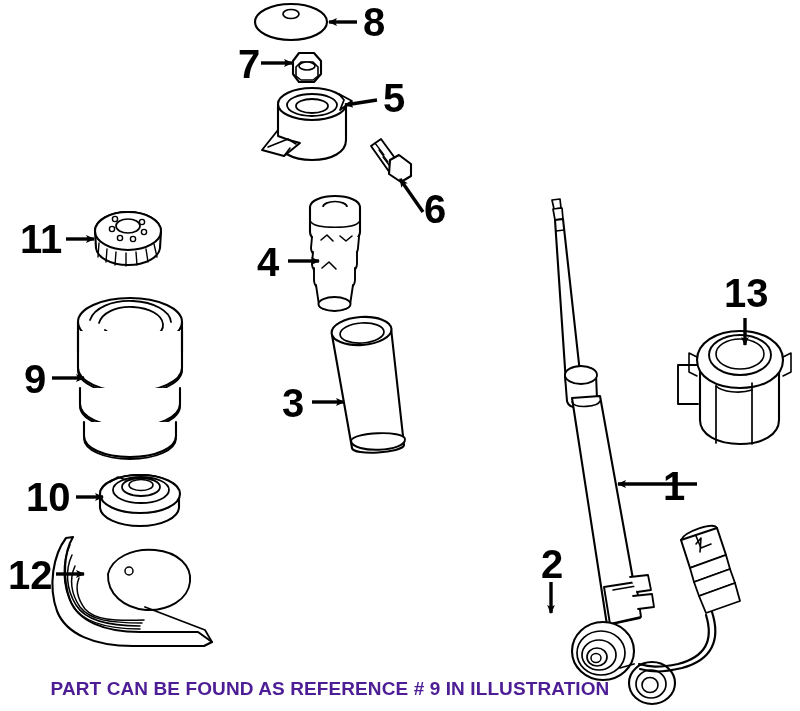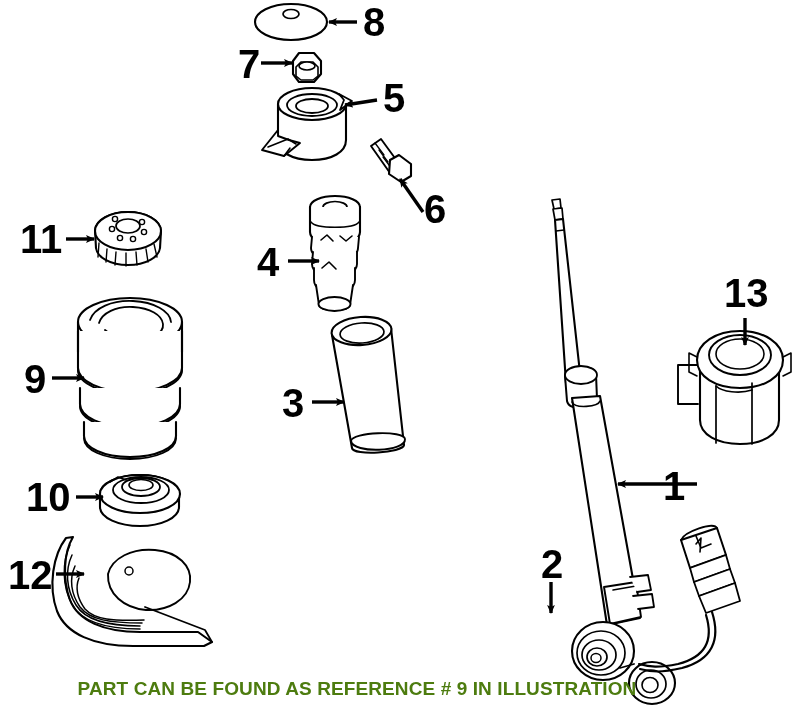--- a/index.html
+++ b/index.html
@@ -29,23 +29,22 @@
   .caption {
     position: absolute;
     left: 0;
     top: 678px;
     width: 660px;
     text-align: center;
     font-family: "Liberation Sans", sans-serif;
     font-size: 19px;
     font-weight: bold;
     letter-spacing: 0.1px;
-    color: #4d7c0f;
+    color: #4c1d95;
     white-space: nowrap;
-    padding-left: 27px;
   }
   .lbl {
     font-family: "Liberation Sans", sans-serif;
     font-weight: bold;
     fill: #000000;
   }
 </style>
 </head>
 <body>
 

